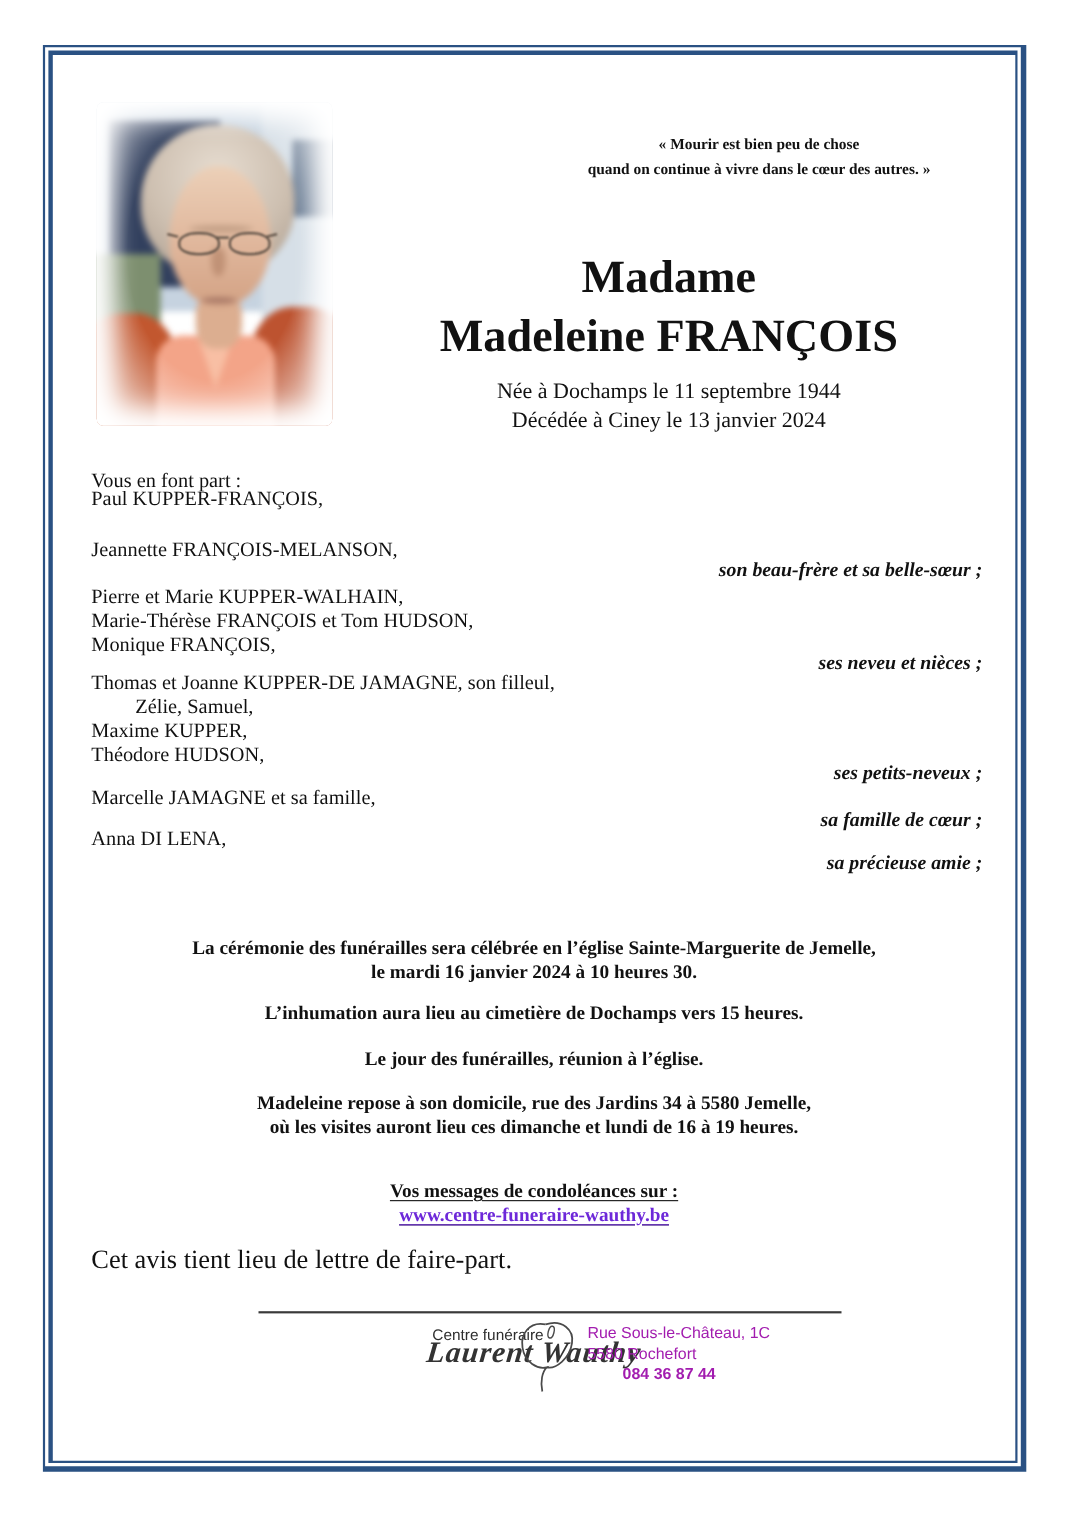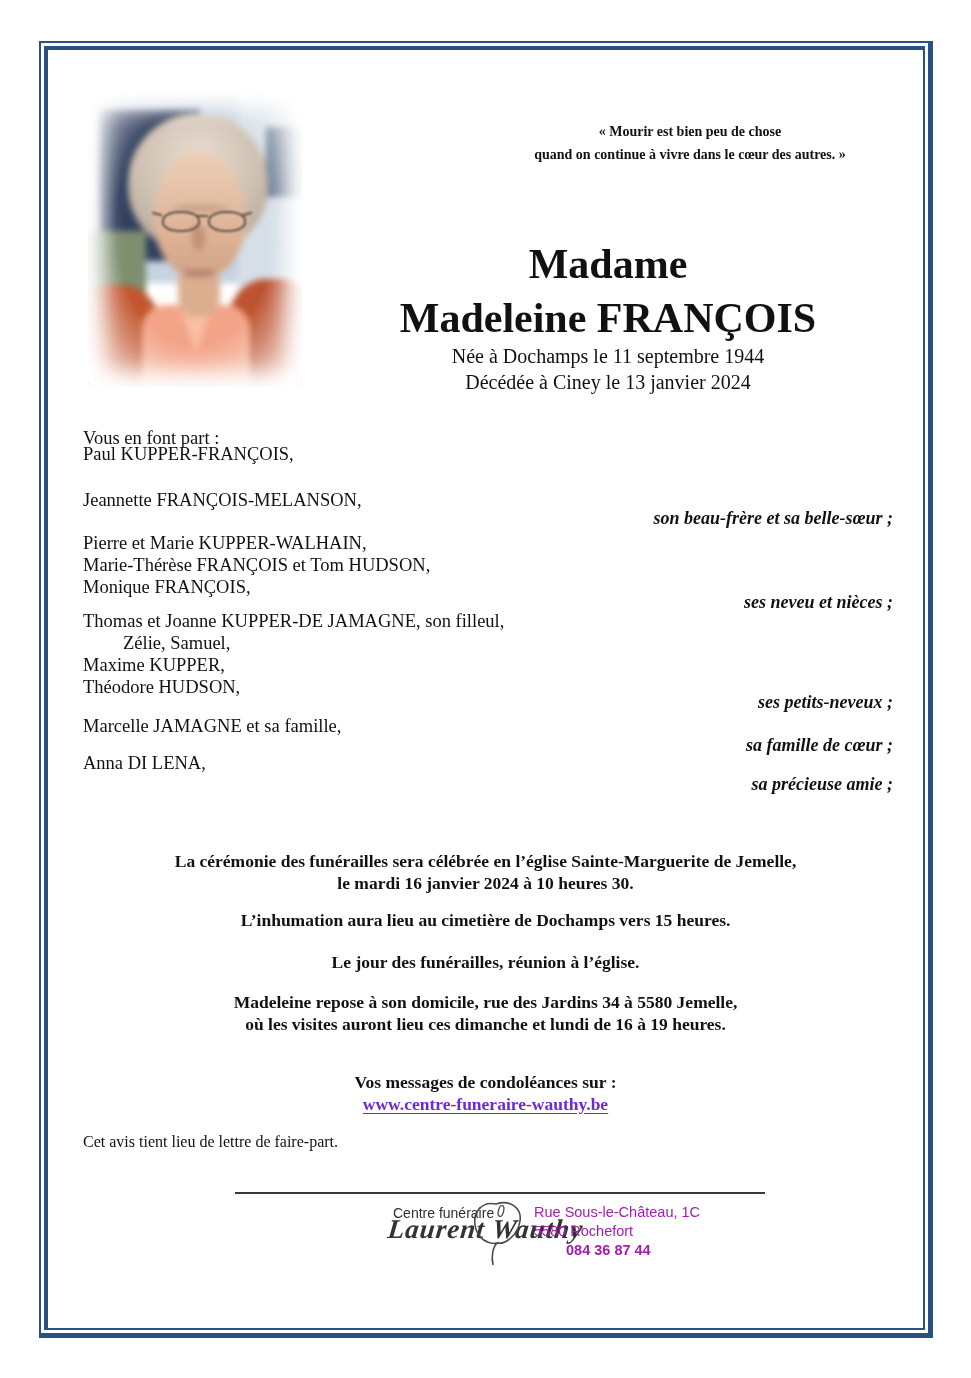--- a/index.html
+++ b/index.html
@@ -48,29 +48,29 @@
   .bridge{position:absolute;left:36px;top:6px;width:12px;height:2px;background:#5f5247;}
   .temple{position:absolute;top:4px;width:10px;height:2px;background:#5f5247;}
   .temple.l{left:-8px;transform:rotate(14deg);} .temple.r{left:82px;transform:rotate(-14deg);}
   .photo-vignette{position:absolute;inset:0;z-index:5;
     background:radial-gradient(ellipse at 50% 46%, rgba(255,255,255,0) 52%, rgba(255,255,255,.72) 86%, #ffffff 100%);
     box-shadow:inset 0 0 22px 14px #ffffff;}
   
   .abs{position:absolute;}
   .quote{left:455px;top:121px;width:470px;text-align:center;font-weight:bold;font-size:14px;line-height:22.5px;}
   .title{left:286px;top:226px;width:644px;text-align:center;font-weight:bold;}
-  .title .l1{font-size:42px;line-height:52px;margin-top:12px;}
+  .title .l1{font-size:42px;line-height:52px;}
   .title .l2{font-size:42px;line-height:56px;}
   .vital{left:286px;top:344px;width:644px;text-align:center;font-size:20px;line-height:25.5px;}
   .fam-line{position:absolute;left:83px;font-size:18.5px;white-space:nowrap;}
   .fam-line.indent{left:123px;}
   .relation{position:absolute;right:78px;font-size:18px;font-weight:bold;font-style:italic;white-space:nowrap;}
   .cer{position:absolute;left:60px;width:851px;text-align:center;font-weight:bold;font-size:17.5px;line-height:21.5px;}
-  .cond{text-underline-offset:3px;}
-  .closing{left:83px;top:1133px;font-size:16px;}
+  .cond{text-decoration:underline;text-underline-offset:3px;}
+  .closing{left:83px;top:1133px;font-size:24px;}
   
   .footer-rule{left:235px;top:1192px;width:530px;height:2px;background:#3a3a3a;}
   .fh-label{left:393px;top:1205px;font-family:"Liberation Sans",sans-serif;font-size:14px;color:#2e2e2e;}
   .fh-name{left:388px;top:1214px;font-size:27px;font-style:italic;font-weight:bold;color:#333;
            transform:skewX(-6deg);letter-spacing:1px;}
   .lily{left:468px;top:1198px;width:60px;height:70px;}
   .fh-addr{left:534px;top:1203px;font-family:"Liberation Sans",sans-serif;font-size:14.5px;line-height:19px;color:#a21caf;}
   .fh-phone{font-weight:bold;margin-left:32px;}
   a.site{color:#6d28d9;}
 </style>

